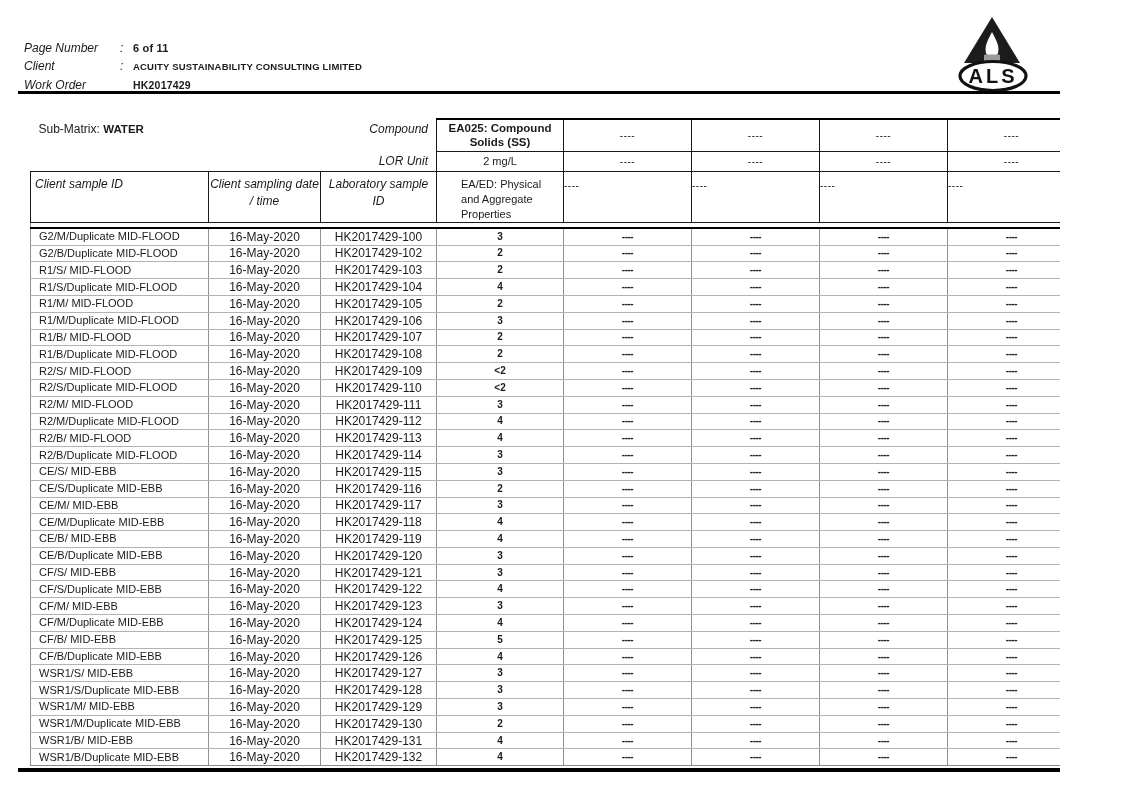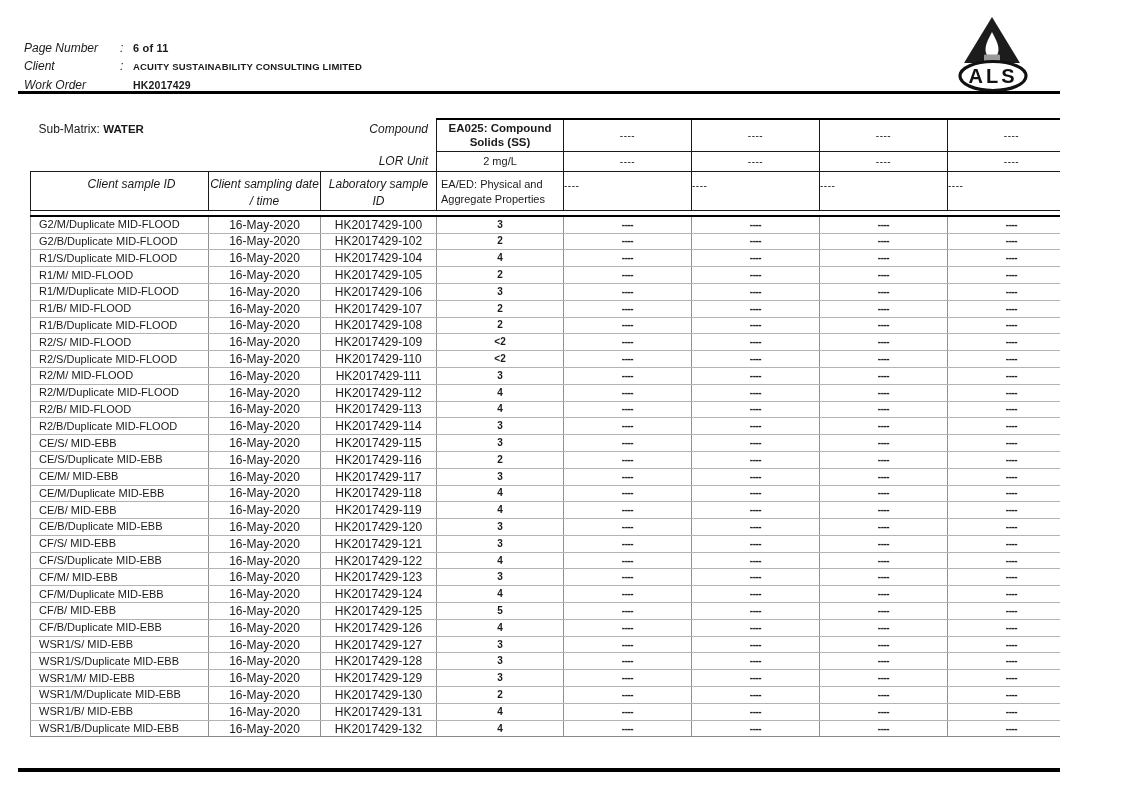--- a/index.html
+++ b/index.html
@@ -50,23 +50,23 @@
   .b2 { text-align: right; font-style: italic; font-size: 12px; padding-right: 8px; }
 
   .hd { border: 1px solid #1a1a1a; text-align: center; }
   .h1 .hd { border-top: 2px solid #000; }
   .ea-name { font-weight: bold; font-size: 11.5px; line-height: 1.25; padding: 1px 10px; }
   .lor { font-size: 11px; }
   .dash-h { font-size: 10px; letter-spacing: 0.5px; color: #1a1a1a; }
 
   .h3 td { border: 1px solid #1a1a1a; vertical-align: top; }
   .ch { font-style: italic; font-size: 12px; text-align: center; line-height: 17px; padding-top: 4px; }
-  .ch.left { text-align: center; padding-left: 24px; }
+  .ch.left { text-align: left; padding-left: 4px; }
   .ch span { display: block; }
-  .method { font-size: 11px; line-height: 15px; padding: 5px 4px 0 4px; text-align: left; }
+  .method { font-size: 11px; line-height: 15px; padding: 5px 4px 0 24px; text-align: left; }
   .h3 .dash-h { padding-top: 8px; }
 
   
   .gap-row td {
     height: 6px;
     border-left: 1px solid #909090;
     border-right: 1px solid #909090;
     border-top: 1px solid #1a1a1a;
     border-bottom: 2.5px solid #000;
   }
@@ -190,20 +190,30 @@
             <td class="c-id">G2/B/Duplicate MID-FLOOD</td>
             <td class="c-date">16-May-2020</td>
             <td class="c-lab">HK2017429-102</td>
             <td class="c-ss">2</td>
             <td class="c-dash">----</td>
             <td class="c-dash">----</td>
             <td class="c-dash">----</td>
             <td class="c-dash">----</td>
           </tr>
           <tr>
+            <td class="c-id">R1/S/ MID-FLOOD</td>
+            <td class="c-date">16-May-2020</td>
+            <td class="c-lab">HK2017429-103</td>
+            <td class="c-ss">2</td>
+            <td class="c-dash">----</td>
+            <td class="c-dash">----</td>
+            <td class="c-dash">----</td>
+            <td class="c-dash">----</td>
+          </tr>
+          <tr>
             <td class="c-id">R1/S/Duplicate MID-FLOOD</td>
             <td class="c-date">16-May-2020</td>
             <td class="c-lab">HK2017429-104</td>
             <td class="c-ss">4</td>
             <td class="c-dash">----</td>
             <td class="c-dash">----</td>
             <td class="c-dash">----</td>
             <td class="c-dash">----</td>
           </tr>
           <tr>

